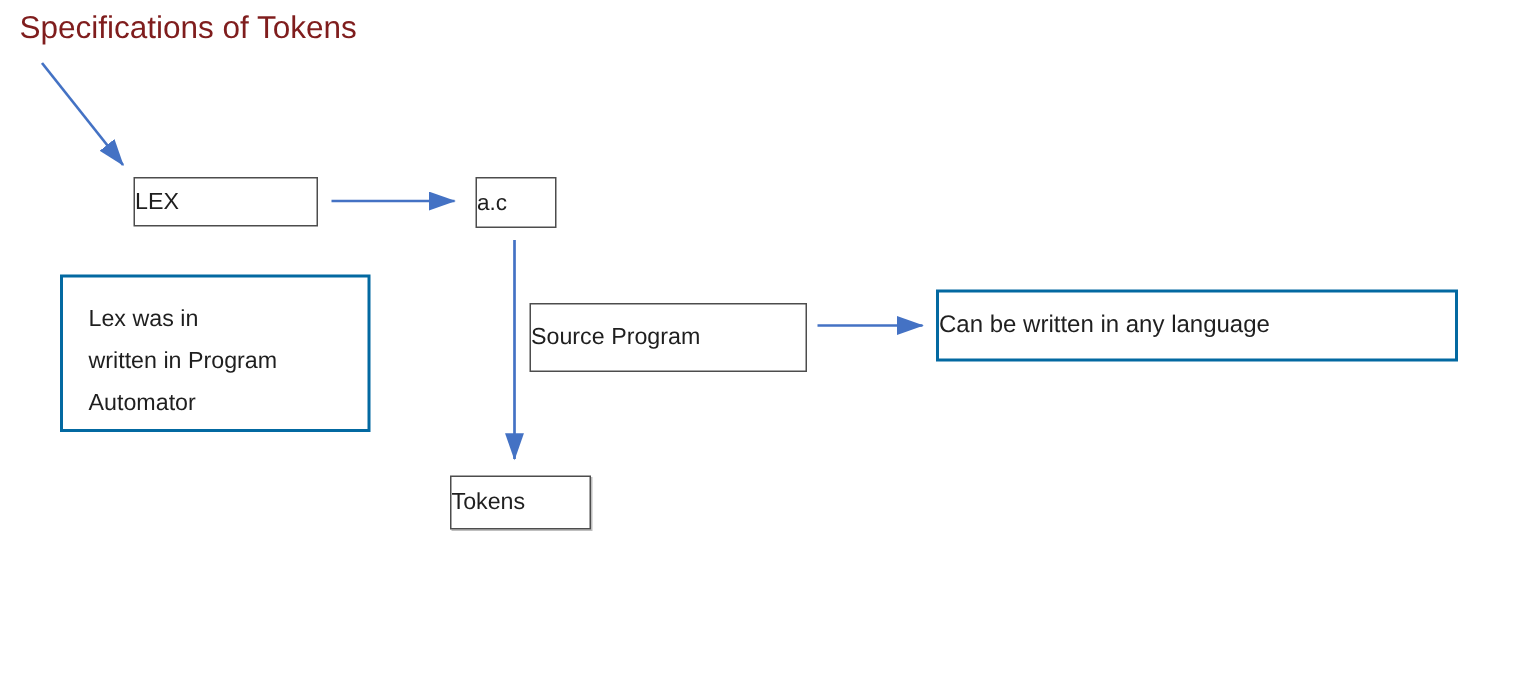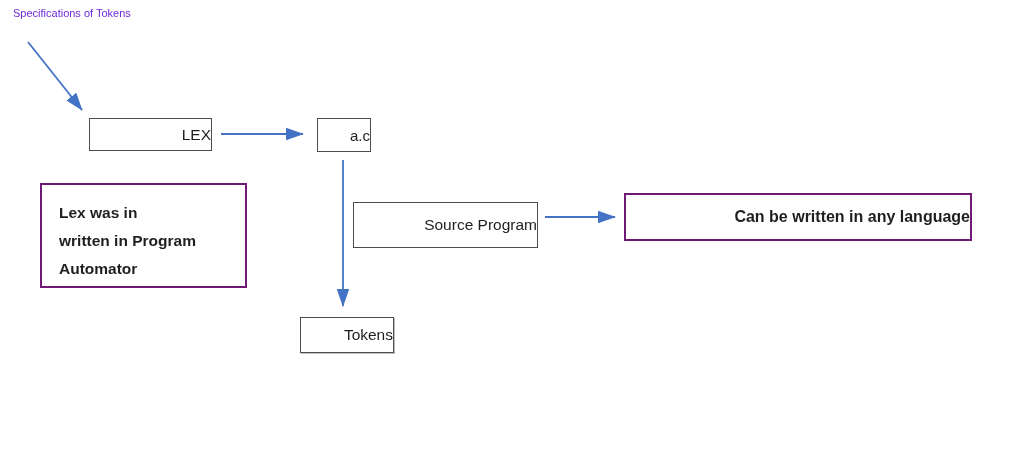--- a/index.html
+++ b/index.html
@@ -13,35 +13,35 @@
     width: 1023px;
     height: 451px;
     background: #ffffff;
     overflow: hidden;
     color: #1f1f1f;
   }
   .spec-label {
     position: absolute;
     left: 13px;
     top: 7px;
-    font-size: 11px;
-    color: #6d28d9;
+    font-size: 21px;
+    color: #7f1d1d;
     white-space: nowrap;
   }
   .node {
     position: absolute;
     display: flex;
     align-items: center;
-    justify-content: flex-end;
+    justify-content: flex-start;
     background: #ffffff;
     box-sizing: border-box;
     white-space: nowrap;
   }
   .thin-border { border: 1.5px solid #4d4d4d; }
-  .thick-border { border: 2px solid #701a75; font-weight: bold; }
+  .thick-border { border: 2px solid #0369a1; }
 
   .lex-box      { left: 89px;  top: 118px; width: 123px; height: 33px; font-size: 15.5px; }
   .ac-box       { left: 317px; top: 118px; width: 54px;  height: 34px; font-size: 15px; }
   .source-box   { left: 353px; top: 202px; width: 185px; height: 46px; font-size: 15.5px; }
   .lang-box     { left: 624px; top: 193px; width: 348px; height: 48px; font-size: 16px; }
   .tokens-box   { left: 300px; top: 317px; width: 94px;  height: 36px; font-size: 15.5px;
                   box-shadow: 1px 1px 0 rgba(0,0,0,0.25); }
 
   .note-box {
     position: absolute;

